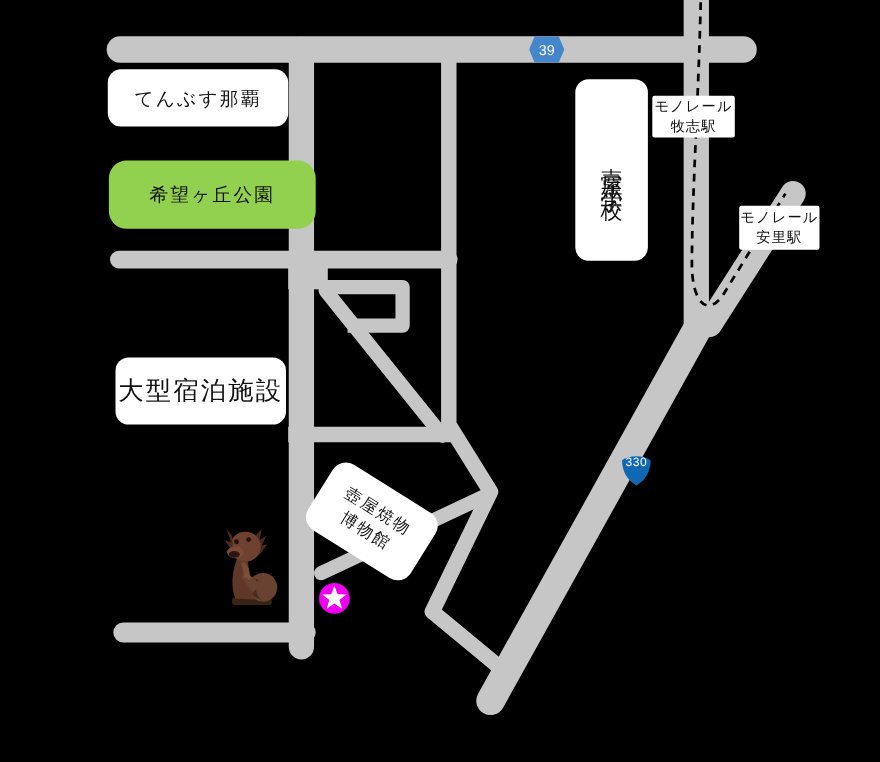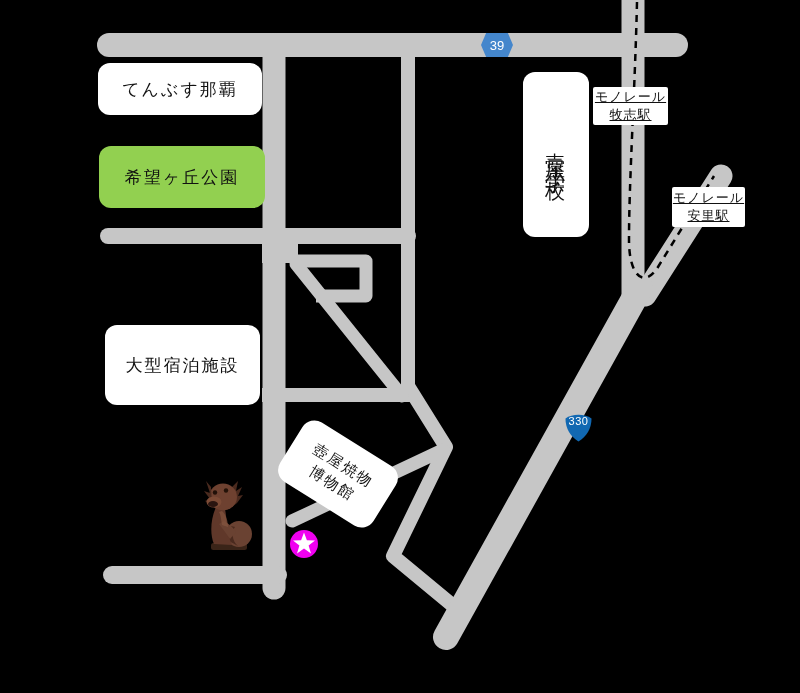--- a/index.html
+++ b/index.html
@@ -3,26 +3,26 @@
 <meta charset="utf-8">
 <style>
   html,body{margin:0;padding:0;background:#000;}
   #stage{position:relative;width:800px;height:693px;background:#000;overflow:hidden;
          font-family:"Liberation Sans",sans-serif;}
   #roads{position:absolute;left:0;top:0;z-index:1;}
   .label{position:absolute;background:#fff;color:#111;display:flex;flex-direction:column;
          align-items:center;justify-content:center;text-align:center;border-radius:12px;
          z-index:3;letter-spacing:2px;}
   .lbl-tenbusu{left:98px;top:63px;width:164px;height:52px;font-size:17px;}
-  .lbl-park{left:99px;top:146px;width:166px;height:62px;font-size:17px;background:#92d050;}
+  .lbl-park{left:99px;top:146px;width:188px;height:62px;font-size:17px;background:#92d050;border-radius:16px;}
   .lbl-cinema{left:150px;top:250px;width:108px;height:64px;font-size:17px;letter-spacing:3px;}
-  .lbl-hotel{left:105px;top:325px;width:155px;height:80px;font-size:17px;}
+  .lbl-hotel{left:105px;top:325px;width:155px;height:61px;font-size:23px;}
   .lbl-school{left:523px;top:72px;width:66px;height:165px;font-size:20px;}
   .lbl-school span{writing-mode:vertical-rl;letter-spacing:7px;}
-  .lbl-station{border-radius:2px;font-size:13px;line-height:18px;letter-spacing:1px;text-decoration:underline;}
+  .lbl-station{border-radius:2px;font-size:13px;line-height:18px;letter-spacing:1px;}
   .lbl-makishi{left:593px;top:87px;width:75px;height:38px;}
   .lbl-asato{left:672px;top:187px;width:73px;height:40px;}
   .lbl-museum{left:283px;top:439px;width:110px;height:70px;font-size:15px;line-height:21px;
               border-radius:14px;transform:rotate(32deg);}
   .badge{position:absolute;z-index:4;color:#fff;font-weight:normal;}
   .badge-39{left:481px;top:33px;width:32px;height:24px;background:#4486cc;font-size:13px;
             display:flex;align-items:center;justify-content:center;
             clip-path:polygon(0% 50%,16% 0%,84% 0%,100% 50%,84% 100%,16% 100%);}
   .badge-330{left:563px;top:411px;width:31px;height:32px;}
   .badge-330 svg{position:absolute;left:0;top:0;}

